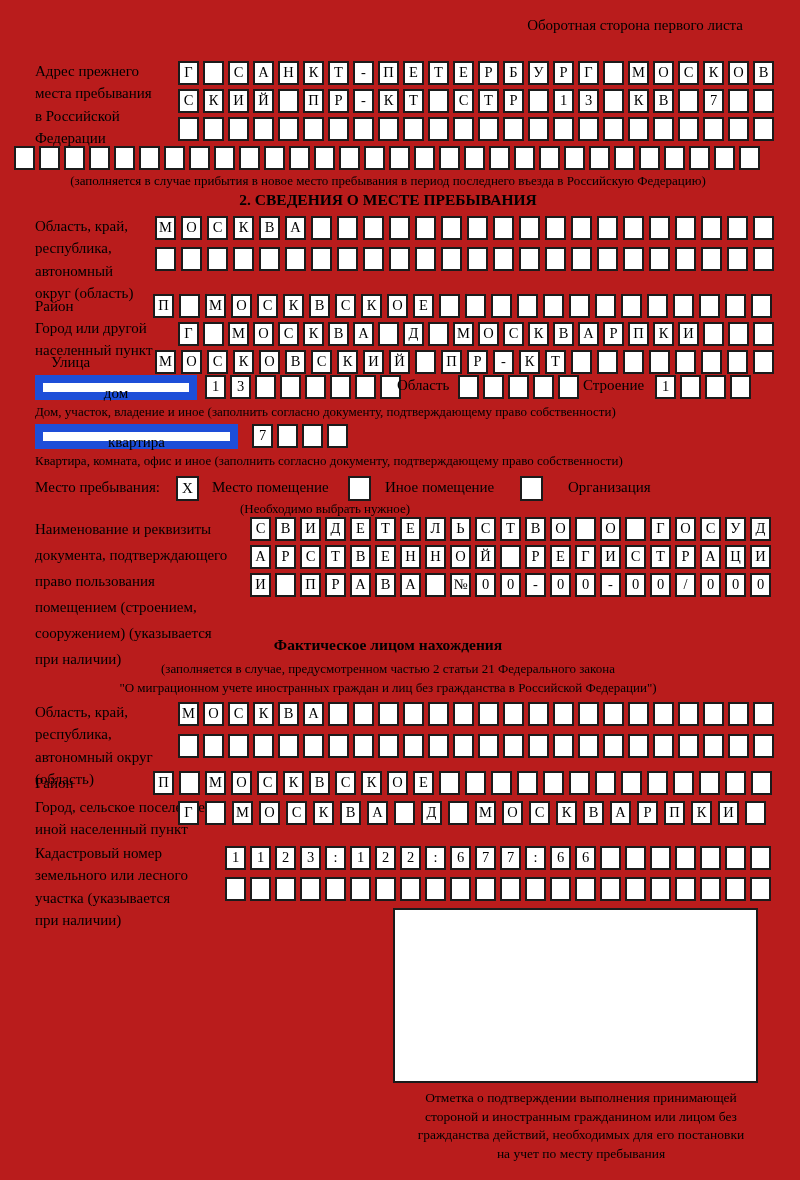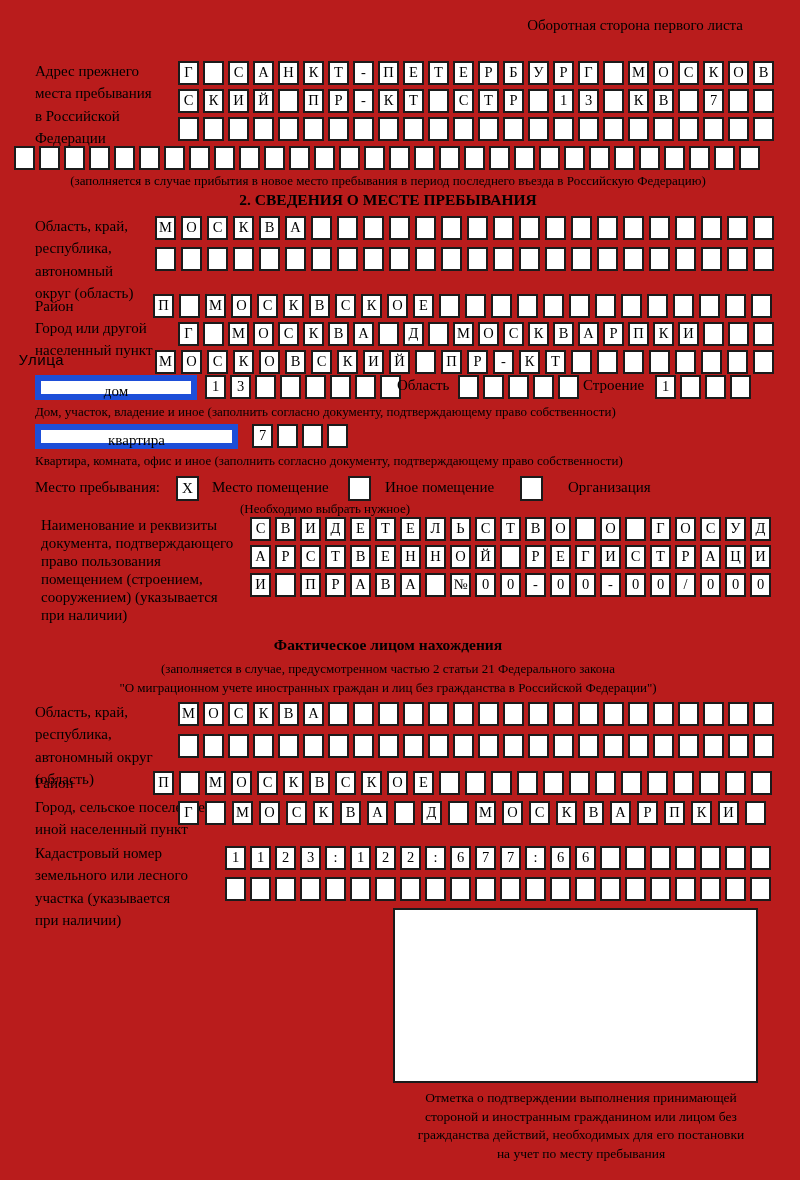--- a/index.html
+++ b/index.html
@@ -9,21 +9,21 @@
   .abs { position:absolute; }
   .label { font-size:15px; line-height:22.4px; white-space:pre-line; }
   .small { font-size:13px; }
   .cells { display:flex; gap:4px; }
   .cells.g5 { gap:5px; }
   .cells.g6 { gap:6px; }
   .cell { flex:none; width:21px; height:24px; border:2px solid #1b1b1b; font-size:14.5px; line-height:19px; text-align:center; background:#fff; }
   .caption { font-size:13px; line-height:17px; }
   .center { left:0; width:688px; text-align:center;margin-left:44px; }
   .sec-title { font-weight:bold; font-size:15.5px; }
-  .fieldbox { border:6px solid #1d4ed8; height:25px; text-align:center; font-size:15px; line-height:20px; background:#fff; }
+  .fieldbox { border:8px solid #1d4ed8; height:25px; text-align:center; font-size:15px; line-height:20px; background:#fff; }
   .checkbox { width:23px; height:25px; border:2px solid #1b1b1b; text-align:center; font-size:15px; line-height:20px; background:#fff; }
   .bigbox { border:2px solid #1b1b1b; background:#fff; }
   .prewrap { white-space:pre-line; }
 </style>
 </head>
 <body>
 
 <div class="page">
 
   <div class="abs" style="top:17px; right:57px; font-size:15px;">Оборотная сторона первого листа</div>
@@ -253,21 +253,21 @@
       <span class="cell">А</span>
       <span class="cell">Р</span>
       <span class="cell">П</span>
       <span class="cell">К</span>
       <span class="cell">И</span>
       <span class="cell"></span>
       <span class="cell"></span>
       <span class="cell"></span>
     </div>
 
-  <div class="abs label" style="left:19px; top:351px;font-family:Liberation Mono, monospace;">Улица</div>
+  <div class="abs label" style="left:51px; top:351px;">Улица</div>
   <div class="abs cells g5" style="left:155px; top:350px;">
       <span class="cell">М</span>
       <span class="cell">О</span>
       <span class="cell">С</span>
       <span class="cell">К</span>
       <span class="cell">О</span>
       <span class="cell">В</span>
       <span class="cell">С</span>
       <span class="cell">К</span>
       <span class="cell">И</span>
@@ -327,21 +327,21 @@
 
   <div class="abs" style="left:35px; top:479px; font-size:15px;">Место пребывания:</div>
   <div class="abs checkbox" style="left:176px; top:476px;">X</div>
   <div class="abs" style="left:212px; top:479px; font-size:15px;">Место помещение</div>
   <div class="abs checkbox" style="left:348px; top:476px;"></div>
   <div class="abs" style="left:385px; top:479px; font-size:15px;">Иное помещение</div>
   <div class="abs checkbox" style="left:520px; top:476px;"></div>
   <div class="abs" style="left:568px; top:479px; font-size:15px;">Организация</div>
   <div class="abs caption" style="left:240px; top:500px;">(Необходимо выбрать нужное)</div>
 
-  <div class="abs label" style="left:41px; top:516px; width:212px; line-height:18px;">Наименование и реквизиты
+  <div class="abs label" style="left:35px; top:516px; width:212px; line-height:26px;">Наименование и реквизиты
 документа, подтверждающего
 право пользования
 помещением (строением,
 сооружением) (указывается
 при наличии)</div>
   <div class="abs cells" style="left:250px; top:517px;">
       <span class="cell">С</span>
       <span class="cell">В</span>
       <span class="cell">И</span>
       <span class="cell">Д</span>

